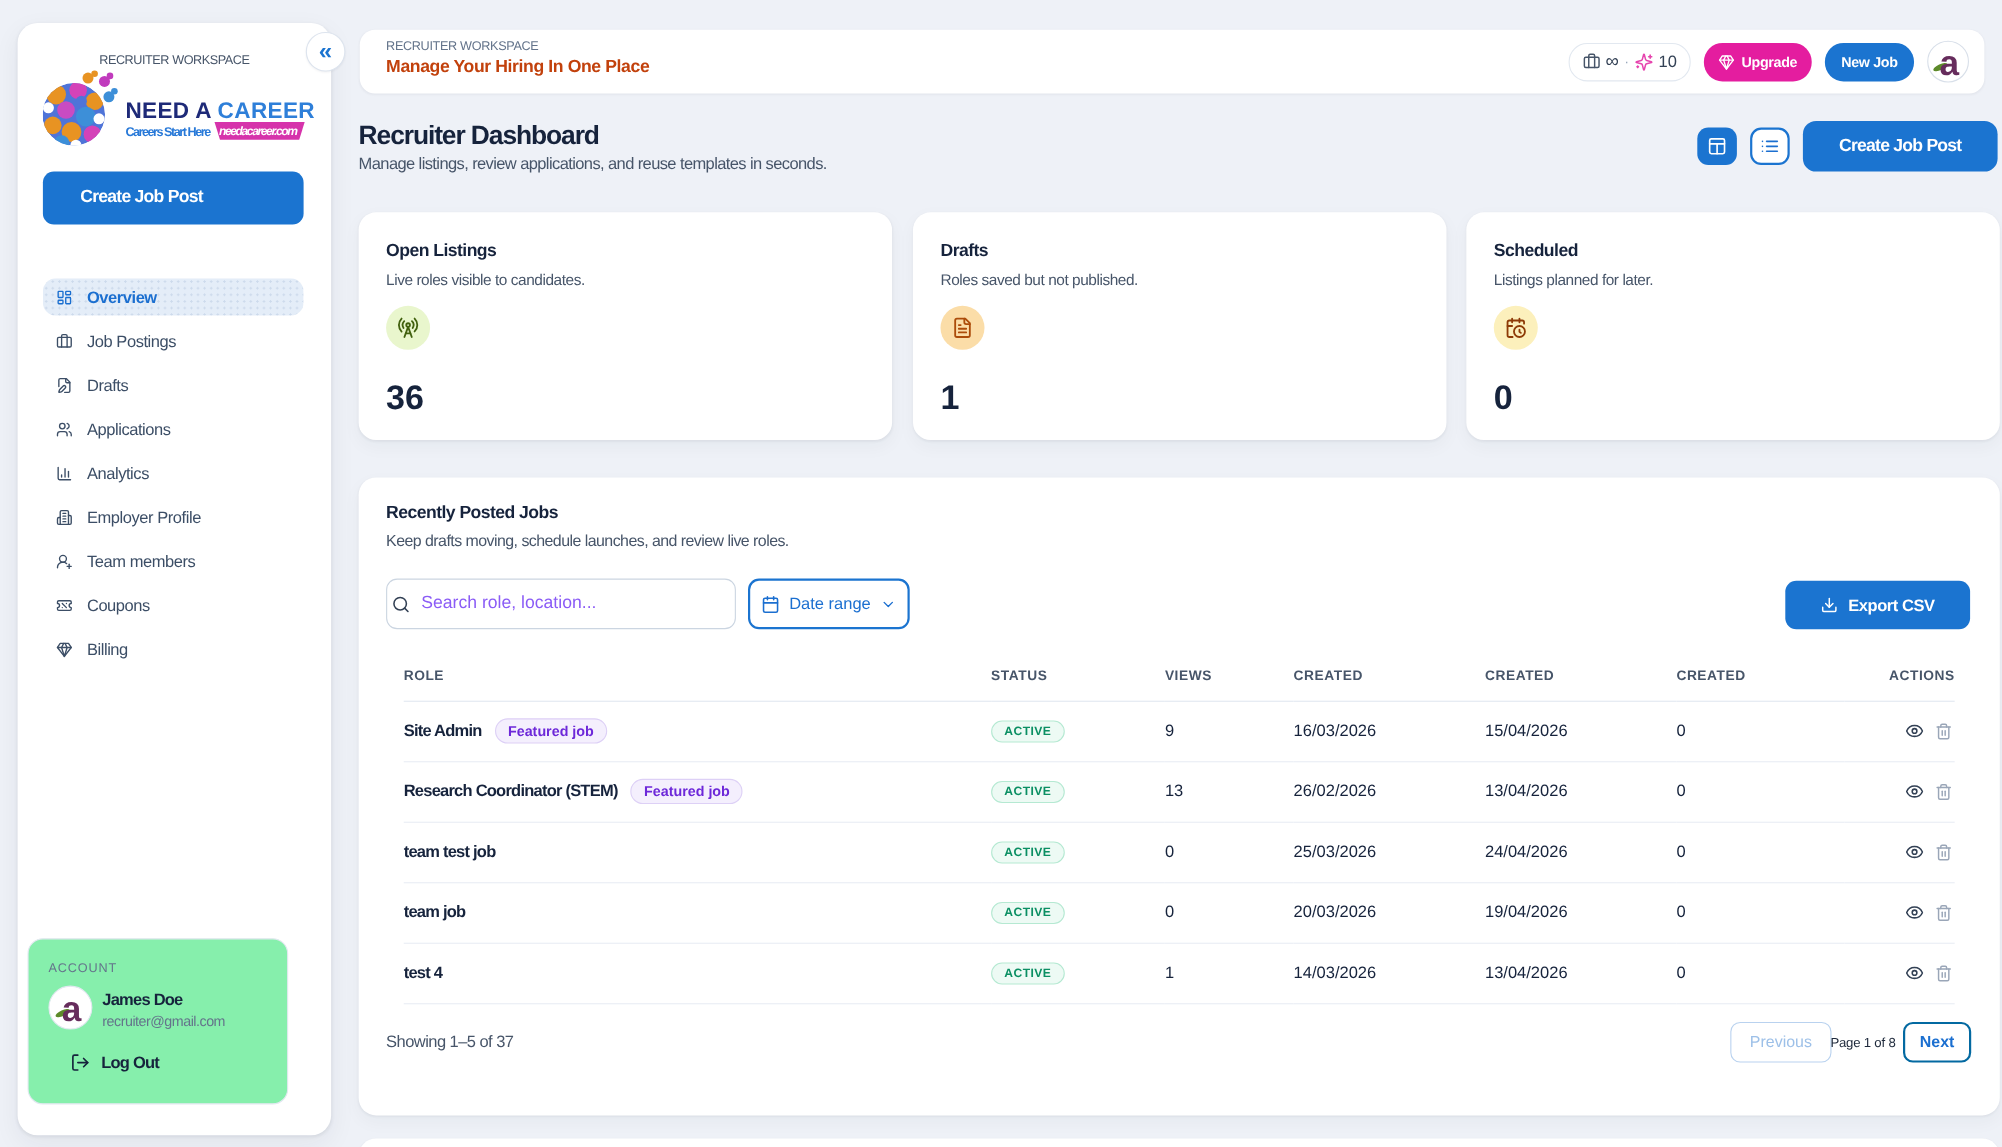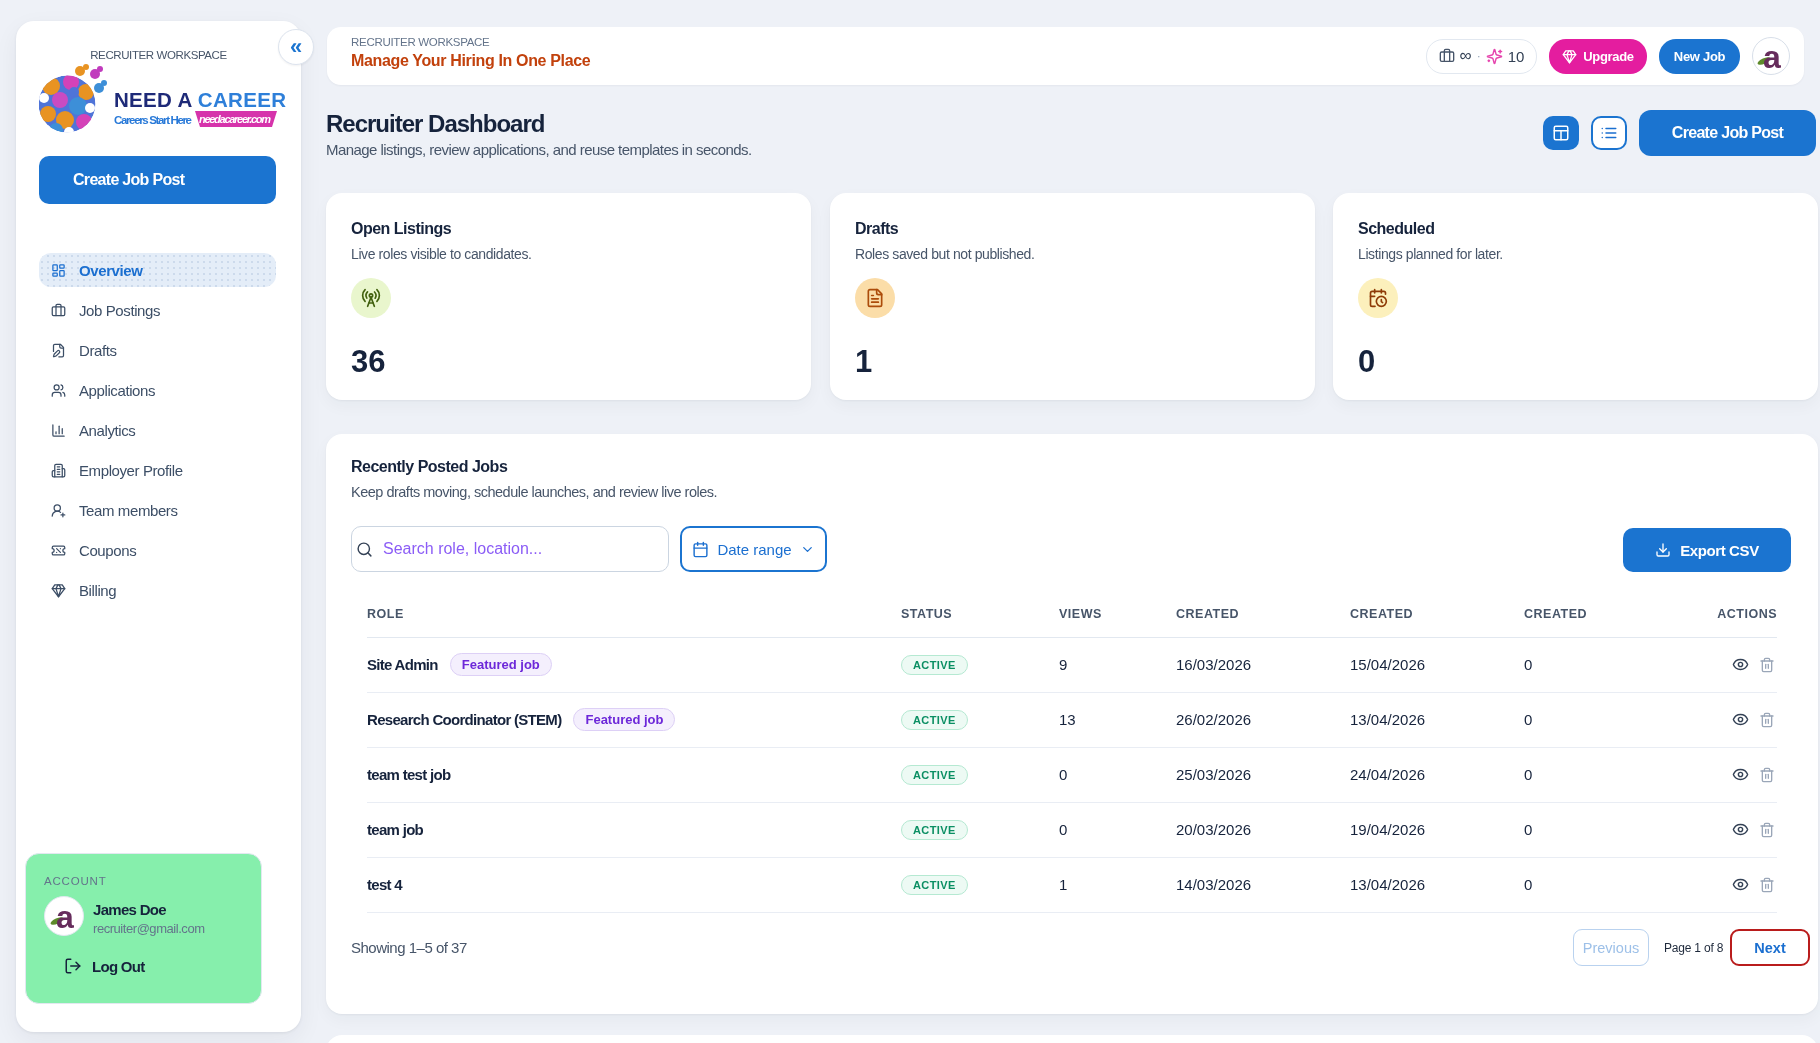--- a/index.html
+++ b/index.html
@@ -151,28 +151,28 @@
     font-size:13px; font-weight:bold; color:#6d28d9; background:#f4effd;
     border:1px solid #ddd0f6; border-radius:12px; padding:3px 11px;
   }
   .pill-active {
     display:inline-block; font-size:11px; font-weight:bold; color:#0b8f63; background:#edfaf4;
     border:1px solid #b5e9d2; border-radius:10px; padding:3px 11px; letter-spacing:.4px;
   }
   .act-icons { display:flex; justify-content:flex-end; align-items:center; gap:10px; padding-right:2px; }
   .tc-foot { position:absolute; left:25px; top:505px; font-size:15px; letter-spacing:-0.5px; color:#475569; }
   .pg-prev {
-    position:absolute; left:1247px; top:495px; width:76px; height:37px; border-radius:9px;
+    position:absolute; left:1247px; top:495px; width:92px; height:37px; border-radius:9px;
     border:1px solid #b9d2ef; color:#9dc0e8; font-size:14.5px; font-weight:500;
     display:flex; align-items:center; justify-content:center; background:#fff;
   }
   .pg-label { position:absolute; left:1338px; top:507px; font-size:12px; letter-spacing:-0.2px; color:#1e293b; }
   .pg-next {
-    position:absolute; left:1404px; top:495px; width:80px; height:37px; border-radius:9px;
-    border:2px solid #b91c1c; color:#1b6fd0; font-size:14.5px; font-weight:bold;
+    position:absolute; left:1404px; top:495px; width:62px; height:37px; border-radius:9px;
+    border:2px solid #0369a1; color:#1b6fd0; font-size:14.5px; font-weight:bold;
     display:flex; align-items:center; justify-content:center; background:#fff;
   }
   .bottom-sliver {
     left:326px; top:1035px; width:1492px; height:30px; background:#fff; border-radius:16px 16px 0 0;
     box-shadow:0 1px 2px rgba(30,41,59,.05);
   }
 </style>
 </head>
 <body>
 

